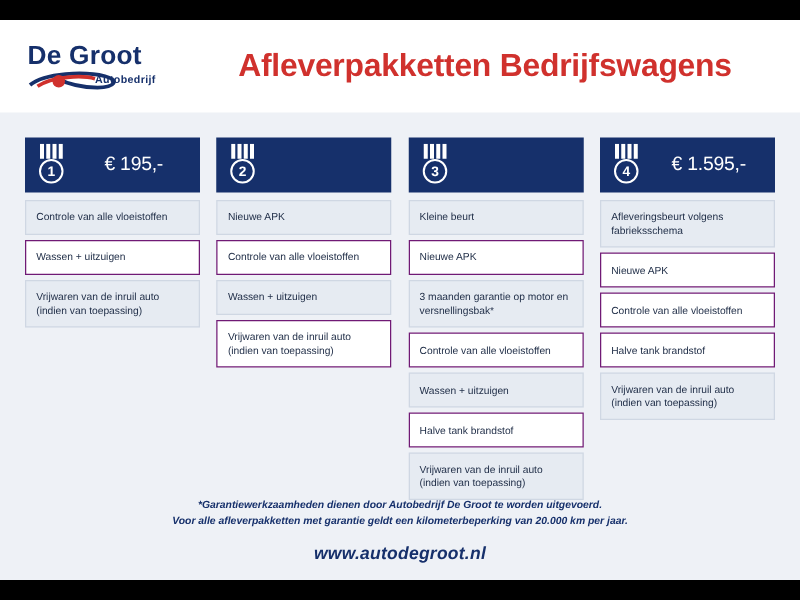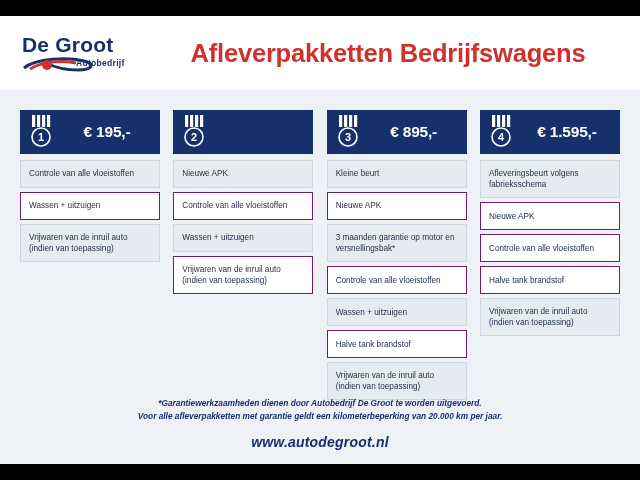--- a/index.html
+++ b/index.html
@@ -100,21 +100,21 @@
     align-items: center;
     padding: 0 6px 0 8px;
     gap: 6px;
   }
   .medal { width: 26px; height: 34px; position: relative; flex: 0 0 26px; }
   .medal svg { display: block; }
   .price-text {
     flex: 1;
     text-align: center;
     font-size: 15.5px;
-    font-weight: bold;
+    font-weight: normal;
     color: #ffffff;
     letter-spacing: -0.2px;
   }
 
   .items { margin-top: 6px; }
   .item {
     background: #ffffff;
     border: 1px solid #701a75;
     margin-bottom: 4px;
     padding: 7px 8px;
@@ -223,21 +223,20 @@
             <span class="medal">
               <svg width="26" height="34" viewBox="0 0 26 34">
                 <rect x="4" y="0" width="3.2" height="12" fill="#ffffff"></rect>
                 <rect x="9" y="0" width="3.2" height="12" fill="#ffffff"></rect>
                 <rect x="14" y="0" width="3.2" height="12" fill="#ffffff"></rect>
                 <rect x="19" y="0" width="3.2" height="12" fill="#ffffff"></rect>
                 <circle cx="13" cy="22" r="9" fill="none" stroke="#ffffff" stroke-width="1.6"></circle>
                 <text x="13" y="26" font-family="Liberation Sans, sans-serif" font-size="11" font-weight="bold" fill="#ffffff" text-anchor="middle">3</text>
               </svg>
             </span>
-            <span class="price-text">€ 895,-</span>
           </div>
           <div class="items">
             <div class="item alt">Kleine beurt</div>
             <div class="item">Nieuwe APK</div>
             <div class="item alt">3 maanden garantie op motor en versnellingsbak*</div>
             <div class="item">Controle van alle vloeistoffen</div>
             <div class="item alt">Wassen + uitzuigen</div>
             <div class="item">Halve tank brandstof</div>
             <div class="item alt">Vrijwaren van de inruil auto (indien van toepassing)</div>
           </div>

